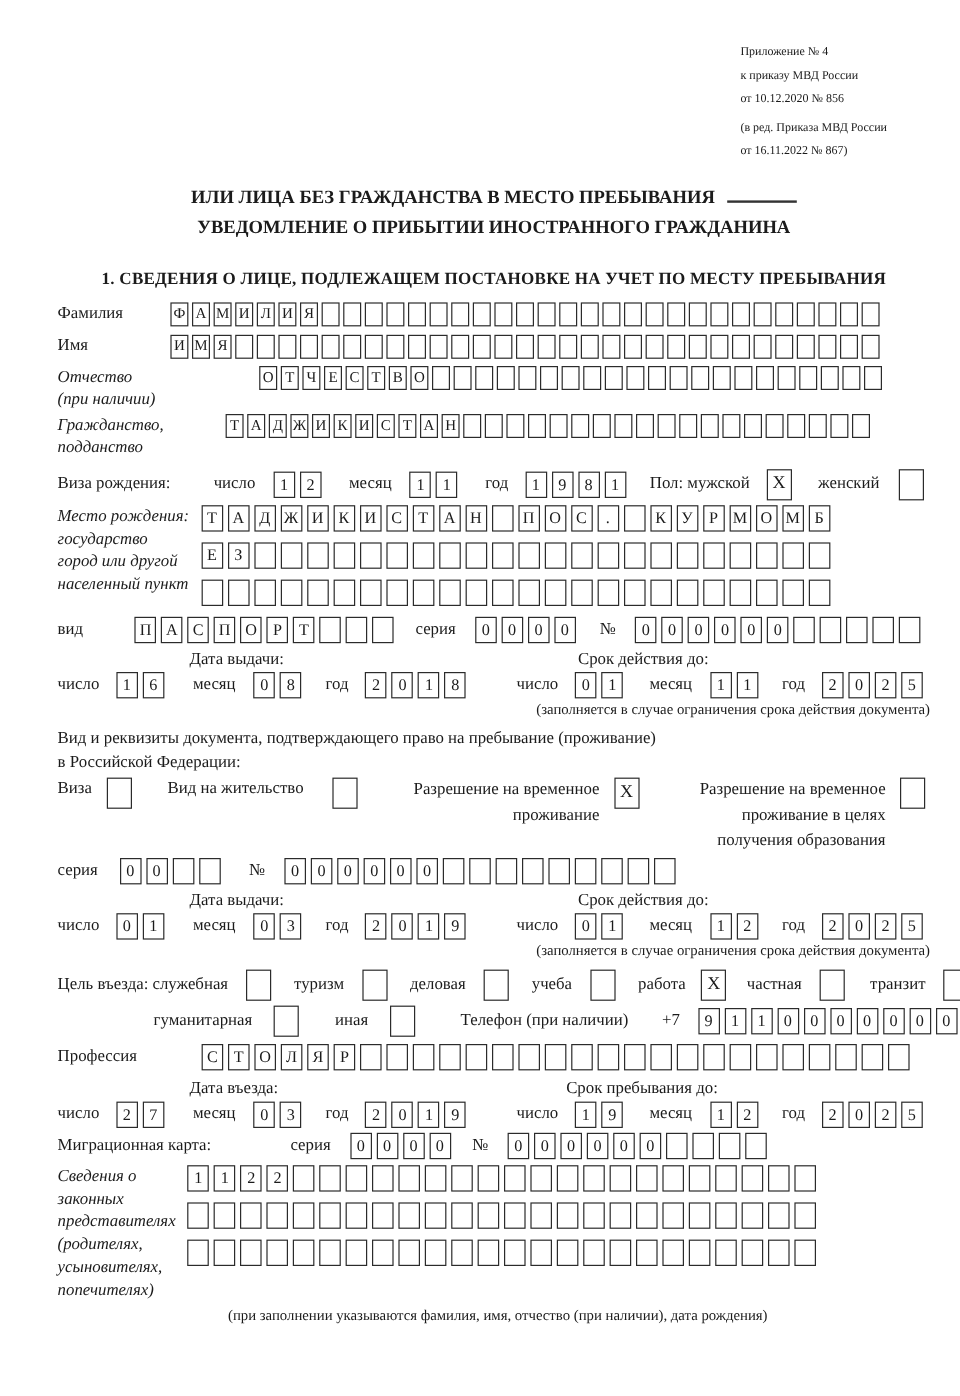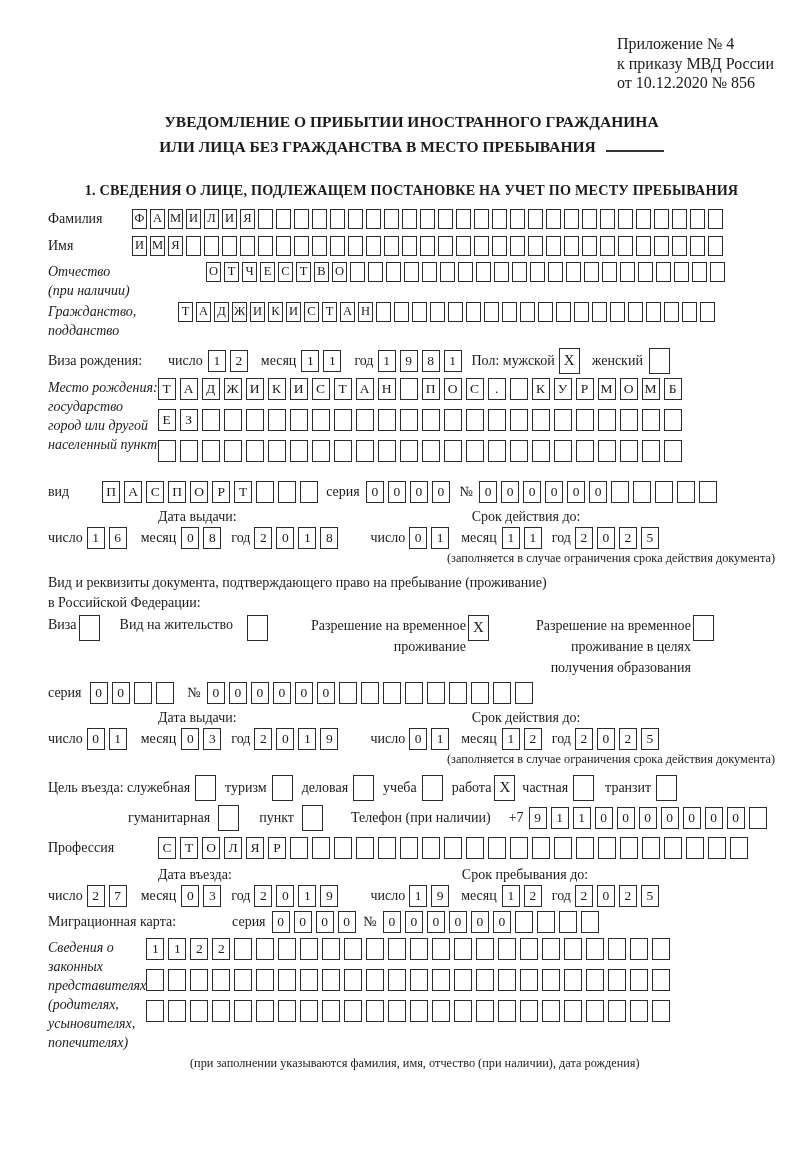--- a/index.html
+++ b/index.html
@@ -2,27 +2,27 @@
 <html lang="ru"><head>
 <meta charset="utf-8">
 <style>
   html,body{margin:0;padding:0;}
   body{
     width:800px;height:1163px;overflow:hidden;background:#ffffff;
     font-family:"Liberation Serif", serif;color:#1b1b1b;
   }
   .page{padding:34px 25px 0 48px;position:relative;}
   .b{font-weight:bold;}
-  .appendix{margin-left:569px;font-size:16px;line-height:19.5px;}
+  .appendix{margin-left:569px;font-size:10px;line-height:19.5px;}
   .appendix .blk2{margin-top:4px;}
   .forma{text-align:right;margin-top:12px;margin-right:8px;font-size:15px;font-weight:bold;letter-spacing:0.5px;}
   .title{margin-top:16px;text-align:center;font-weight:bold;font-size:15.5px;line-height:25px;}
   .useg{display:inline-block;width:58px;height:13px;border-bottom:2px solid #333;margin-left:10px;}
   .section{margin-top:23px;text-align:center;font-weight:bold;font-size:14.2px;letter-spacing:0.2px;}
-  .fline{display:flex;align-items:center;font-size:14px;line-height:19px;}
+  .fline{display:flex;align-items:center;font-size:14px;line-height:19px;gap:10px;}
   .fline.top{align-items:flex-start;}
   .ptxt{white-space:nowrap;}
   .ptxt.small{font-size:12.3px;}
   .plabel div{line-height:19px;white-space:nowrap;font-style:italic;}
   .pstack{text-align:right;line-height:21px;}
   .pboxes{display:inline-flex;flex-wrap:nowrap;}
   .pboxcol .brow{margin-bottom:9px;}
   .pboxcol .brow:last-child{margin-bottom:0;}
   .box{
     display:inline-flex;align-items:center;justify-content:center;
@@ -34,26 +34,30 @@
   .box.chk{width:19px;height:24px;margin:0 4px;font-size:15px;}
 </style>
 </head>
 <body>
 
 <div class="page">
   <div class="appendix">
     <div>Приложение № 4</div>
     <div>к приказу МВД России</div>
     <div>от 10.12.2020 № 856</div>
+    <div class="blk2">
+      <div>(в ред. Приказа МВД России</div>
+      <div>от 16.11.2022 № 867)</div>
+    </div>
   </div>
   <div class="title">
-    <div>УВЕДОМЛЕНИЕ О ПРИБЫТИИ ИНОСТРАННОГО ГРАЖДАНИНА</div>
     <div>
       <span>ИЛИ ЛИЦА БЕЗ ГРАЖДАНСТВА В МЕСТО ПРЕБЫВАНИЯ</span><span class="useg"></span>
     </div>
+    <div>УВЕДОМЛЕНИЕ О ПРИБЫТИИ ИНОСТРАННОГО ГРАЖДАНИНА</div>
   </div>
   <div class="section">1. СВЕДЕНИЯ О ЛИЦЕ, ПОДЛЕЖАЩЕМ ПОСТАНОВКЕ НА УЧЕТ ПО МЕСТУ ПРЕБЫВАНИЯ</div>
   <div id="form-lines">
       <div class="fline" style="margin-top: 10px;">
         <span class="ptxt" style="display: inline-block; width: 84px;">Фамилия</span>
         <div class="pboxes">
           <span class="box sm">Ф</span>
           <span class="box sm">А</span>
           <span class="box sm">М</span>
           <span class="box sm">И</span>
@@ -302,21 +306,21 @@
             <span class="box md"></span>
             <span class="box md"></span>
             <span class="box md"></span>
             <span class="box md"></span>
             <span class="box md"></span>
             <span class="box md"></span>
             <span class="box md"></span>
             <span class="box md"></span>
           </div></div>
       </div>
-      <div class="fline" style="margin-top: 14px;">
+      <div class="fline" style="margin-top: 3px;">
         <span class="ptxt" style="margin-right: 33px;">вид</span>
         <div class="pboxes">
           <span class="box md">П</span>
           <span class="box md">А</span>
           <span class="box md">С</span>
           <span class="box md">П</span>
           <span class="box md">О</span>
           <span class="box md">Р</span>
           <span class="box md">Т</span>
           <span class="box md"></span>
@@ -493,21 +497,21 @@
         <span class="ptxt" style="margin-left: 5px;">работа</span>
         <span class="box chk" style="margin-left: 3px;">X</span>
         <span class="ptxt" style="margin-left: 3px;">частная</span>
         <span class="box chk" style="margin-left: 5px;"></span>
         <span class="ptxt" style="margin-left: 7px;">транзит</span>
         <span class="box chk" style="margin-left: 5px;"></span>
       </div>
       <div class="fline" style="margin-top: 4px; padding-left: 80px;">
         <span class="ptxt">гуманитарная</span>
         <span class="box chk" style="margin-left: 8px;"></span>
-        <span class="ptxt" style="margin-left: 16px;">пункт</span>
+        <span class="ptxt" style="margin-left: 16px;">иная</span>
         <span class="box chk" style="margin-left: 8px;"></span>
         <span class="ptxt" style="margin-left: 24px;">Телефон (при наличии)</span>
         <span class="ptxt" style="margin-left: 18px; margin-right: 5px;">+7</span>
         <div class="pboxes">
           <span class="box md">9</span>
           <span class="box md">1</span>
           <span class="box md">1</span>
           <span class="box md">0</span>
           <span class="box md">0</span>
           <span class="box md">0</span>

